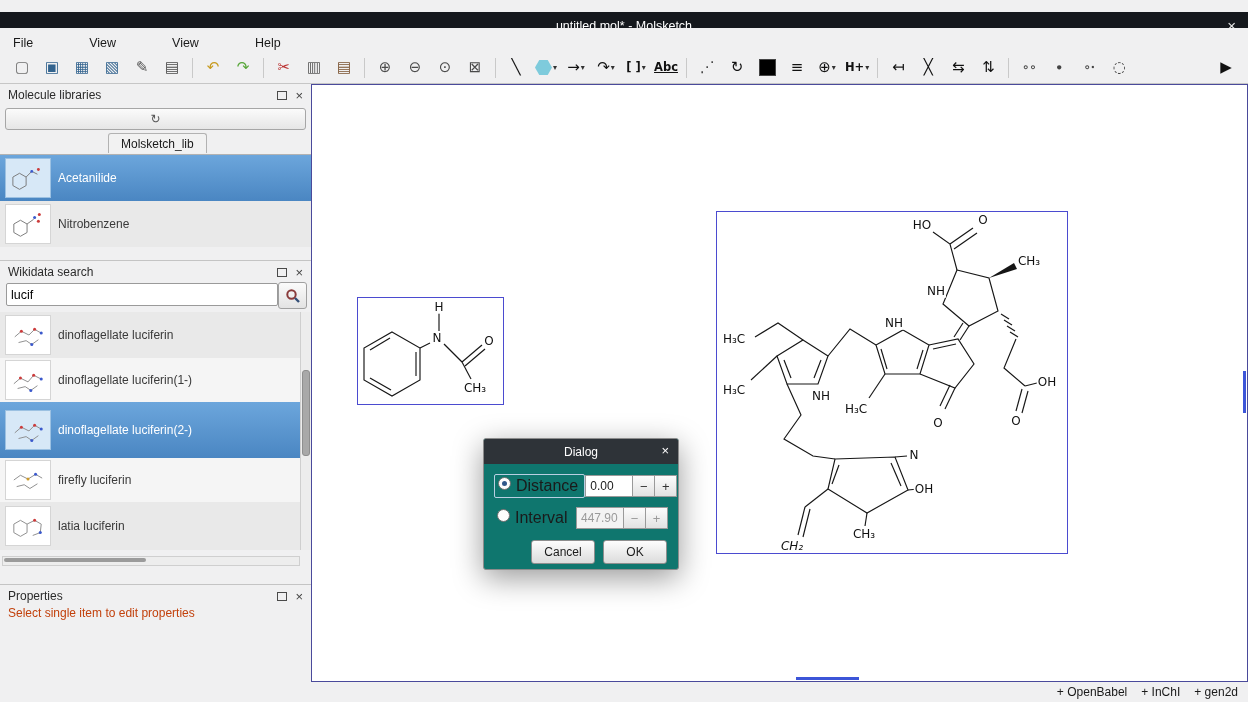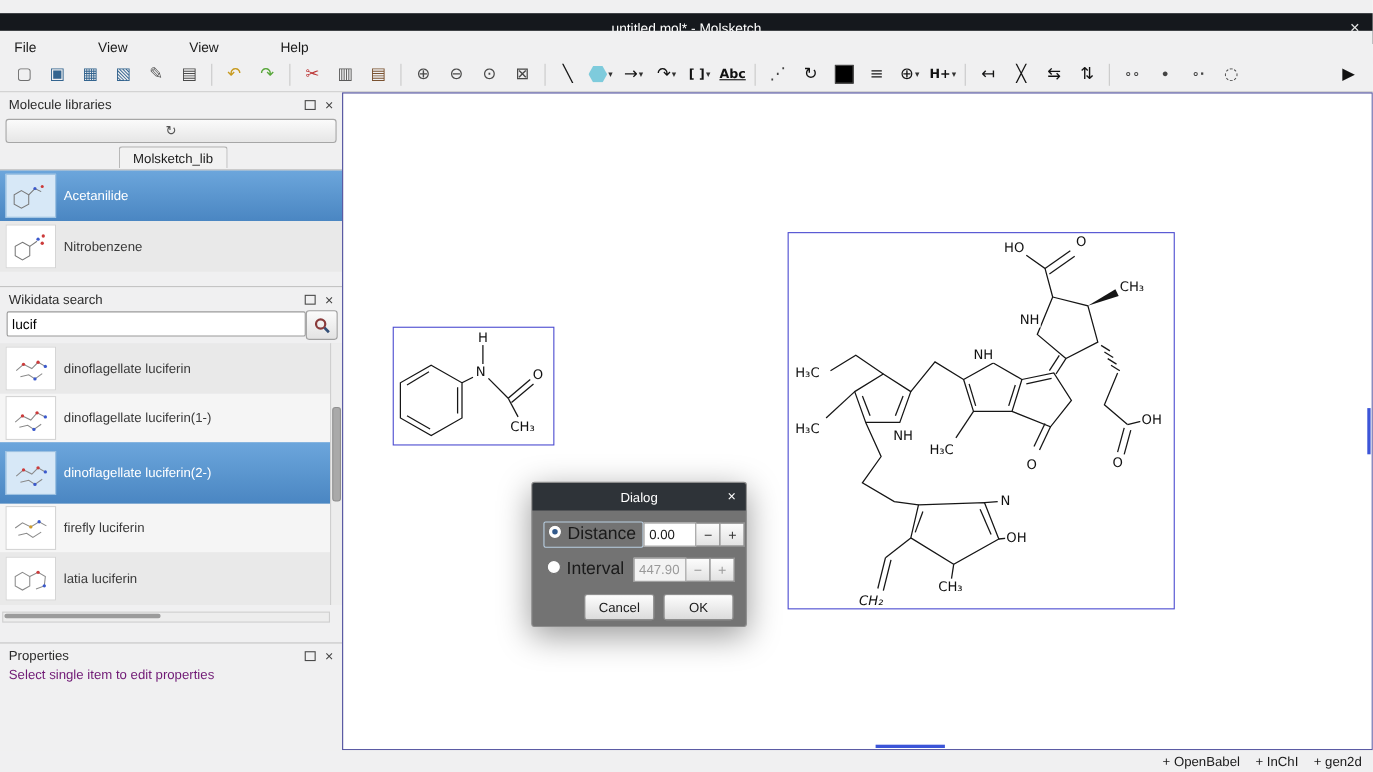--- a/index.html
+++ b/index.html
@@ -69,33 +69,33 @@
   .result-list .row{padding-right:12px;height:44px;}
   .result-list .row.tall{height:56px;}
   .result-list .row.med{height:48px;}
   .result-list .row:first-child{height:46px;}
   .vscroll{position:absolute;right:0;top:228px;width:10px;height:238px;background:#ededed;border-left:1px solid #cfcfcf;}
   .vscroll .handle{position:absolute;left:1px;right:1px;top:58px;height:84px;background:#a9a9a9;
     border:1px solid #8f8f8f;border-radius:3px;}
   .hscroll{position:absolute;left:2px;top:472px;width:296px;height:8px;background:#ededed;border:1px solid #cfcfcf;}
   .hscroll .handle{position:absolute;left:1px;top:1px;width:142px;height:4px;background:#9b9b9b;border-radius:2px;}
 
-  .props-body{position:absolute;left:8px;top:522px;right:8px;color:#701a75;font-size:12px;}
+  .props-body{position:absolute;left:8px;top:522px;right:8px;color:#c2410c;font-size:12px;}
 
   
   .canvas{position:absolute;left:311px;top:84px;right:0;bottom:20px;background:#fff;
     border:1px solid #4a4a9b;box-sizing:border-box;}
   .molecule{position:absolute;border:1px solid #4b4bd0;}
   .atom-label{position:absolute;transform:translate(-50%,-50%);
     font:12px "DejaVu Sans",sans-serif;color:#111;background:#fff;padding:0 1px;line-height:1.05;white-space:nowrap;}
   .nub-h{position:absolute;left:484px;bottom:1px;width:63px;height:3px;background:#3c55d8;}
   .nub-v{position:absolute;right:1px;top:286px;width:3px;height:42px;background:#3c55d8;}
 
   
-  .dialog{position:absolute;left:483px;top:438px;width:196px;height:132px;background:#737373;
+  .dialog{position:absolute;left:483px;top:438px;width:196px;height:132px;background:#0f766e;
     border:1px solid #8c8c8c;border-radius:3px;box-shadow:0 8px 30px rgba(0,0,0,.4);z-index:40;box-sizing:border-box;}
   .dlg-title{height:25px;background:#2e3338;border-radius:2px 2px 0 0;color:#fff;display:flex;
     align-items:center;justify-content:center;font-size:12px;position:relative;}
   .dlg-close{position:absolute;right:9px;top:4px;font-size:13px;}
   .dlg-row{position:absolute;left:10px;right:10px;height:26px;display:flex;align-items:center;}
   .radio-group{display:flex;gap:5px;padding:2px 6px 2px 3px;}
   .radio-group.focus{border:1px solid #b9cfe2;border-radius:2px;}
   .radio{width:11px;height:11px;border:1px solid #6e6e6e;border-radius:50%;background:#fdfdfd;position:relative;flex:none;}
   .radio.on::after{content:"";position:absolute;left:3px;top:3px;width:5px;height:5px;border-radius:50%;background:#30588a;}
   .spinbox{display:flex;margin-left:auto;}

